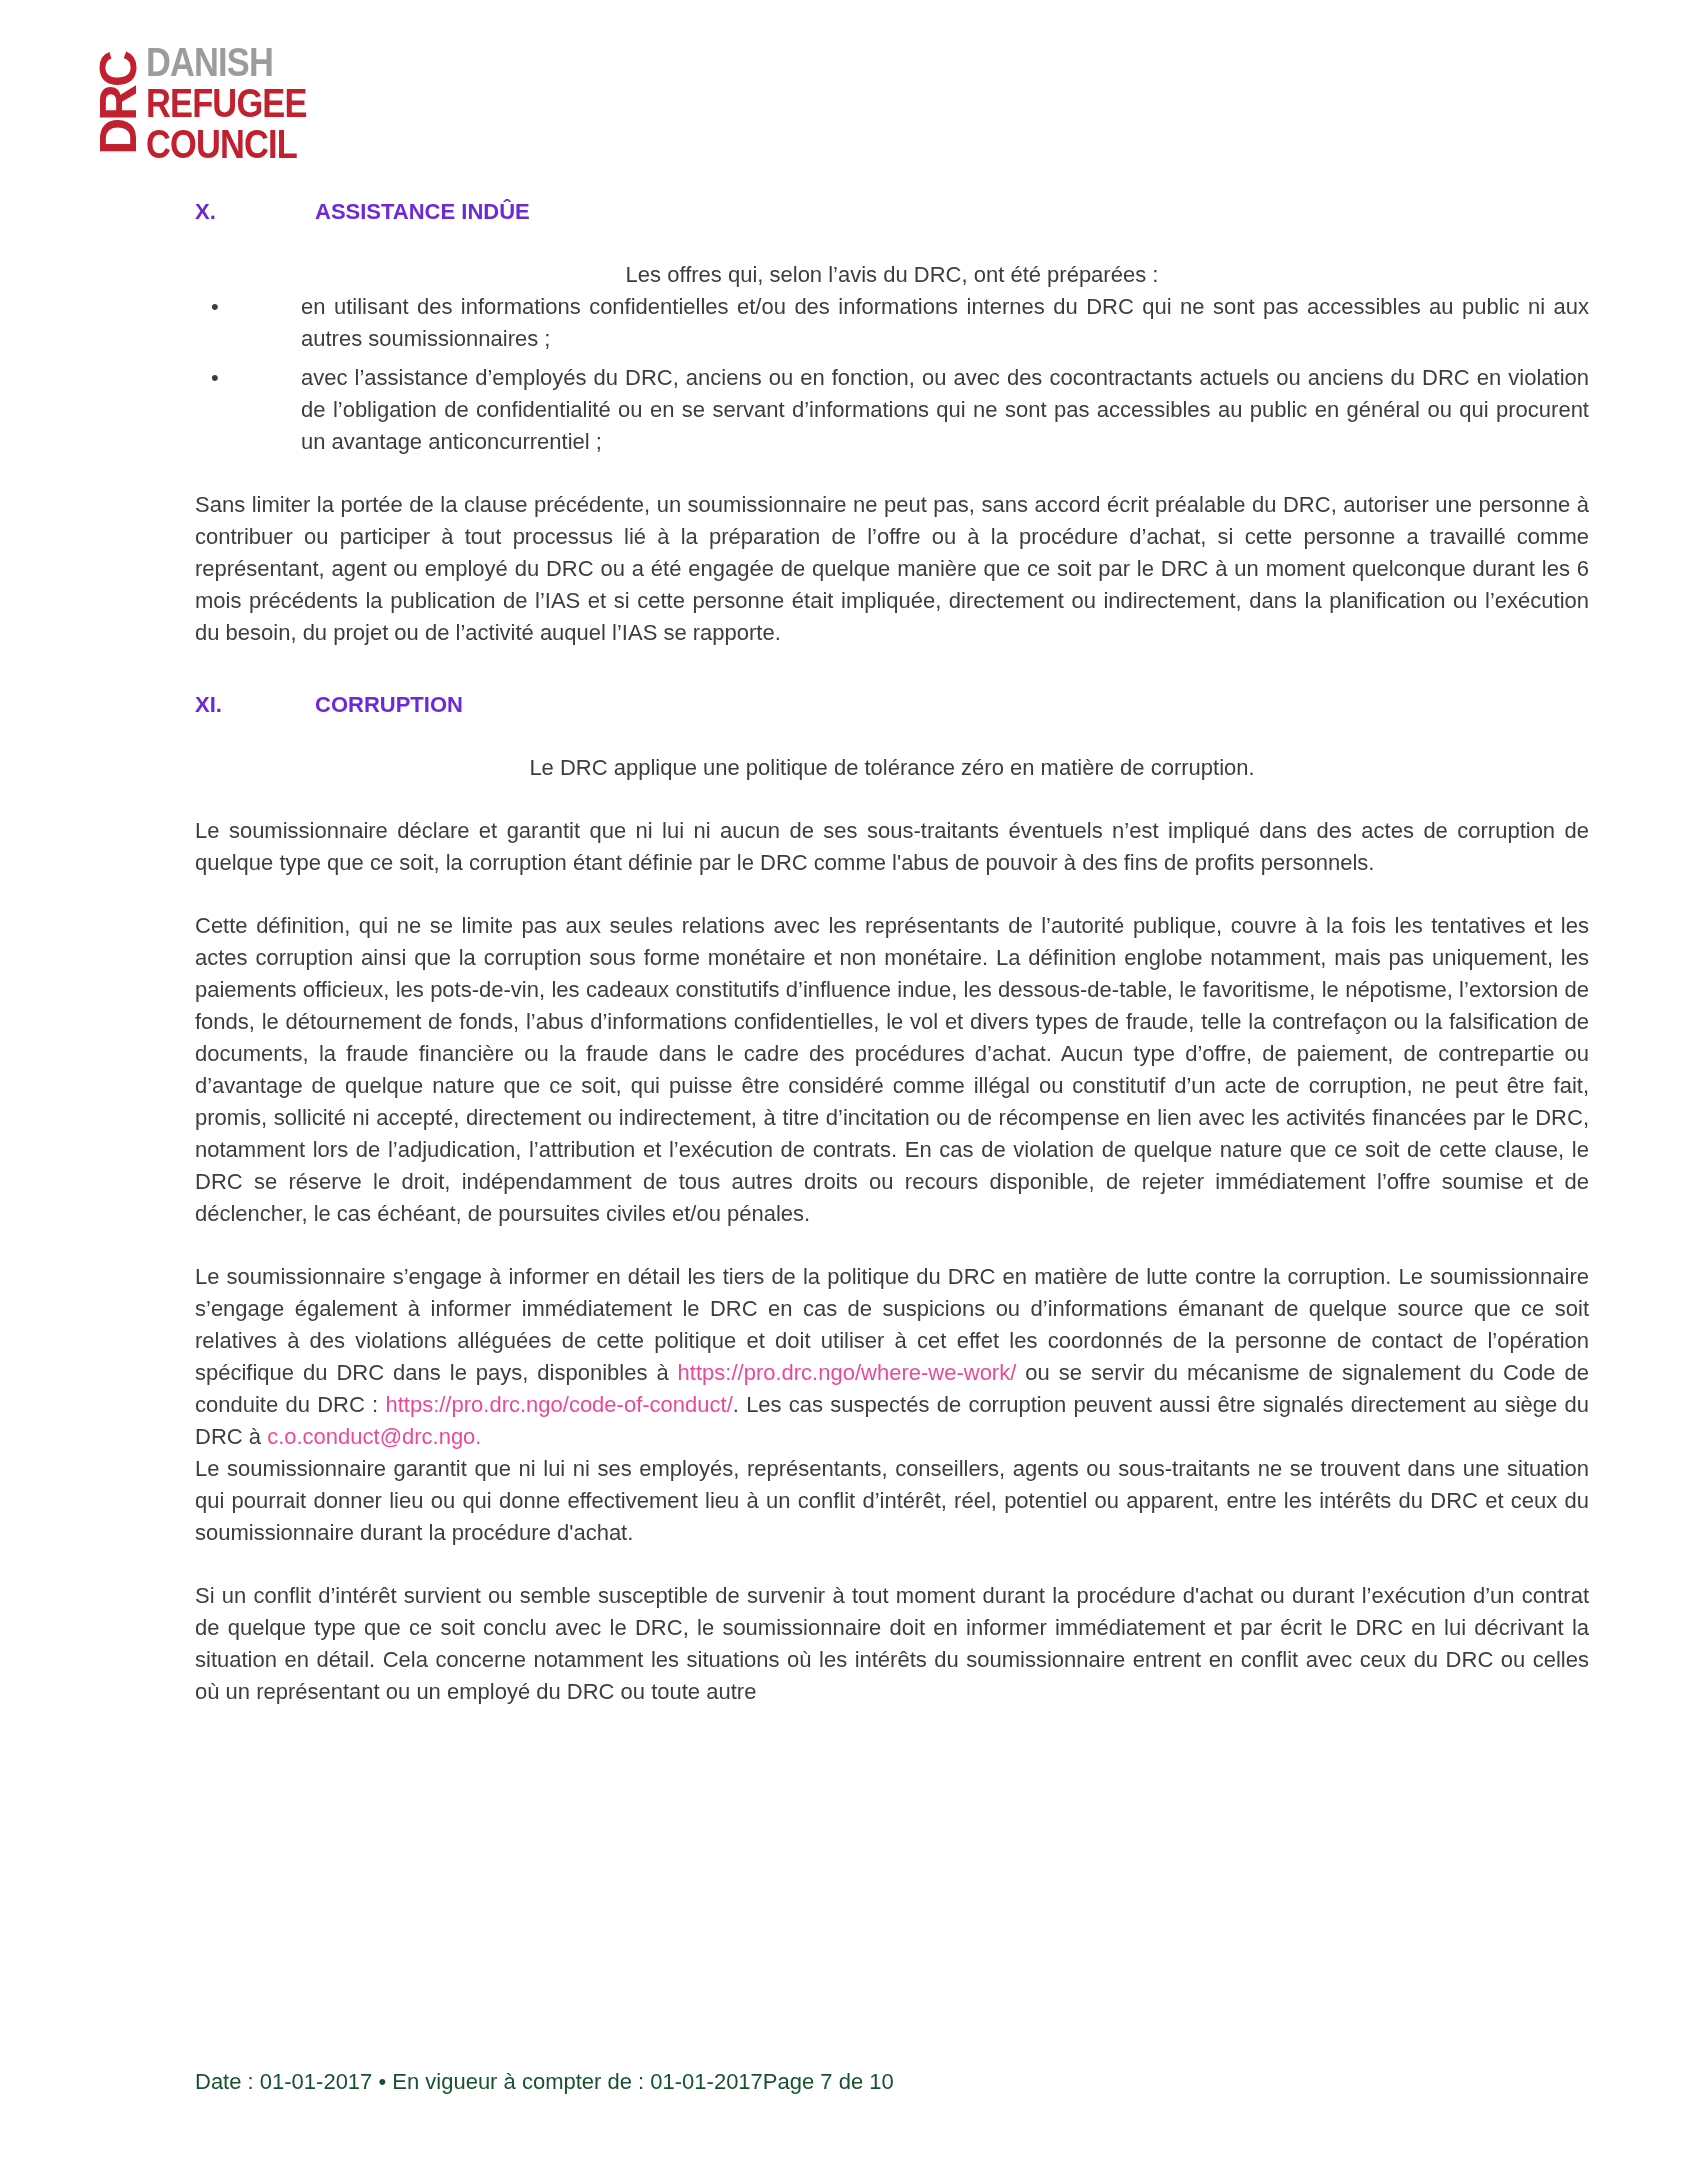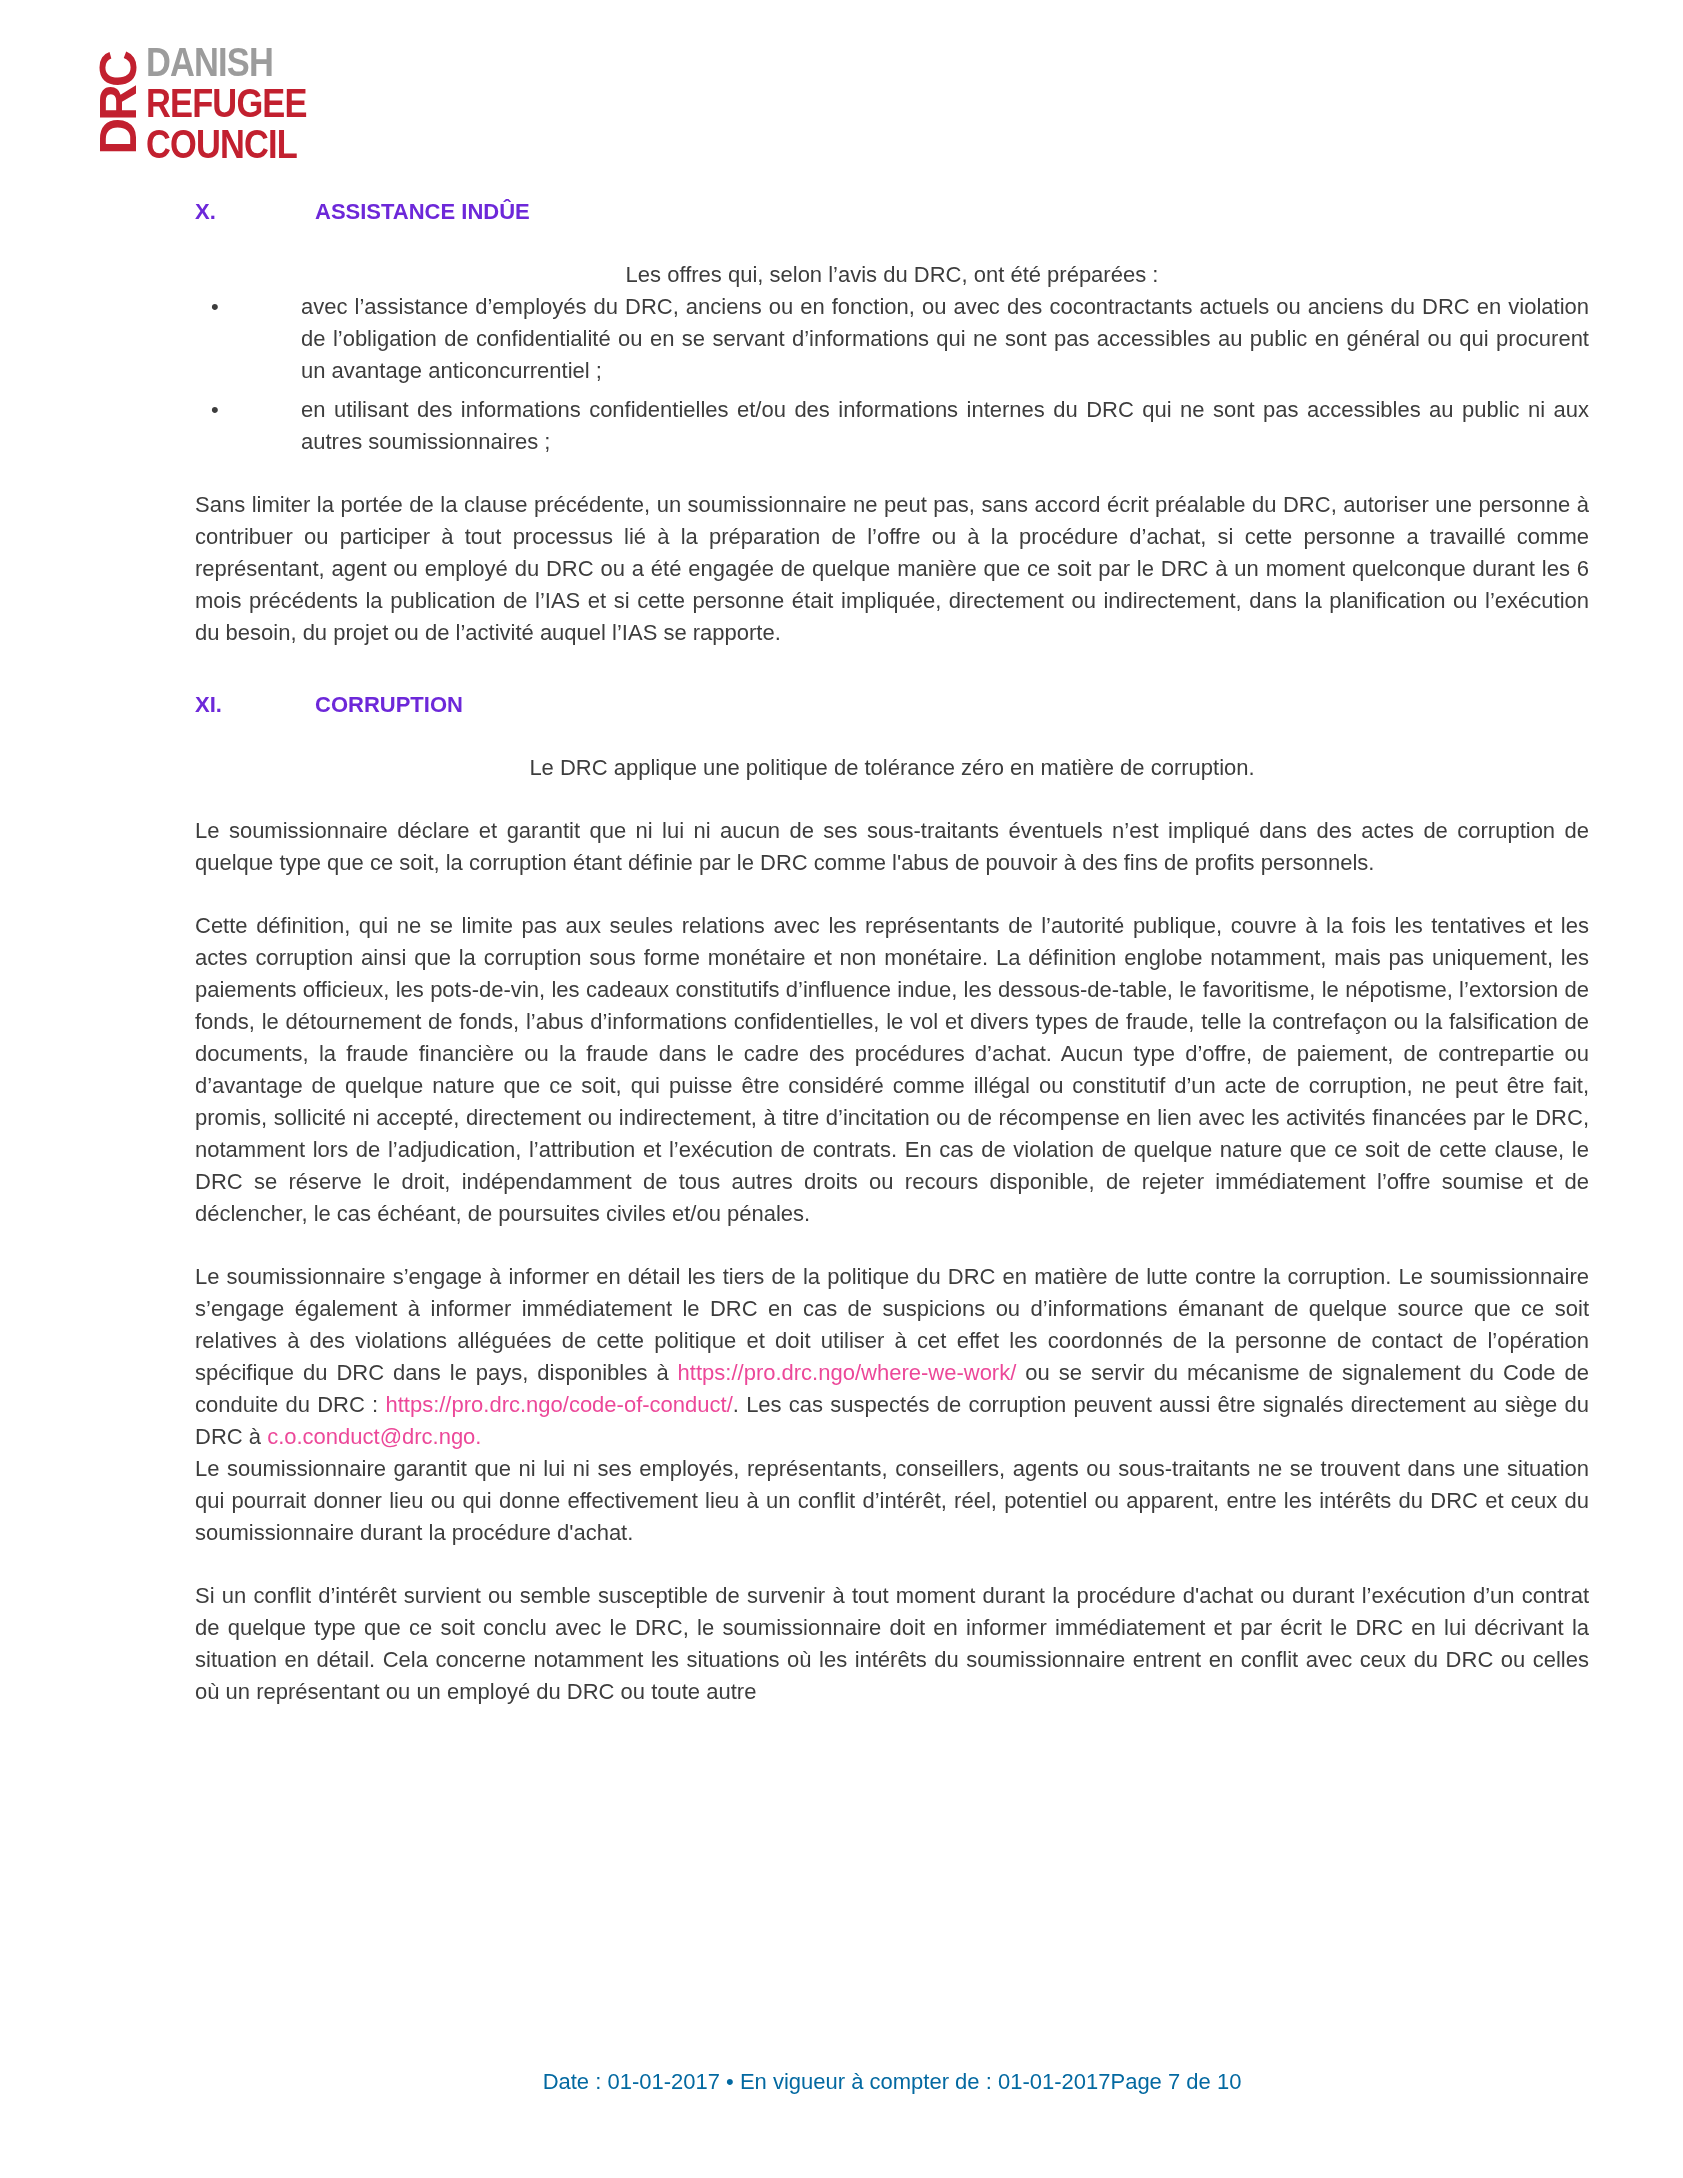--- a/index.html
+++ b/index.html
@@ -89,22 +89,22 @@
     position:absolute;
     left:195px;
     right:94px;
     bottom:81px;
     font-size:22px;
     line-height:30px;
   }
   .footer-ref{color:#c3c3c3;}
   .footer-line2{
     display:flex;
-    justify-content:center;
-    color:#0369a1;
+    justify-content:flex-start;
+    color:#14532d;
     margin-top:4px;
   }
 </style>
 </head>
 <body>
 
 <div class="page">
 
   <div class="logo">
     <div class="logo-mark">
@@ -117,22 +117,22 @@
     </div>
   </div>
 
   <div class="content">
 
     <div class="h-row">
       <span class="h-num">X.</span><span>ASSISTANCE INDÛE</span>
     </div>
     <p class="short">Les offres qui, selon l’avis du DRC, ont été préparées :</p>
     <ul class="bullets">
+      <li>en utilisant des informations confidentielles et/ou des informations internes du DRC qui ne sont pas accessibles au public ni aux autres soumissionnaires ;</li>
       <li>avec l’assistance d’employés du DRC, anciens ou en fonction, ou avec des cocontractants actuels ou anciens du DRC en violation de l’obligation de confidentialité ou en se servant d’informations qui ne sont pas accessibles au public en général ou qui procurent un avantage anticoncurrentiel ;</li>
-      <li>en utilisant des informations confidentielles et/ou des informations internes du DRC qui ne sont pas accessibles au public ni aux autres soumissionnaires ;</li>
     </ul>
     <p class="mt">Sans limiter la portée de la clause précédente, un soumissionnaire ne peut pas, sans accord écrit préalable du DRC, autoriser une personne à contribuer ou participer à tout processus lié à la préparation de l’offre ou à la procédure d’achat, si cette personne a travaillé comme représentant, agent ou employé du DRC ou a été engagée de quelque manière que ce soit par le DRC à un moment quelconque durant les 6 mois précédents la publication de l’IAS et si cette personne était impliquée, directement ou indirectement, dans la planification ou l’exécution du besoin, du projet ou de l’activité auquel l’IAS se rapporte.</p>
 
     <div class="h-row spaced">
       <span class="h-num">XI.</span><span>CORRUPTION</span>
     </div>
     <p class="short">Le DRC applique une politique de tolérance zéro en matière de corruption.</p>
     <p class="mt">Le soumissionnaire déclare et garantit que ni lui ni aucun de ses sous-traitants éventuels n’est impliqué dans des actes de corruption de quelque type que ce soit, la corruption étant définie par le DRC comme l'abus de pouvoir à des fins de profits personnels.</p>
     <p class="mt">Cette définition, qui ne se limite pas aux seules relations avec les représentants de l’autorité publique, couvre à la fois les tentatives et les actes corruption ainsi que la corruption sous forme monétaire et non monétaire. La définition englobe notamment, mais pas uniquement, les paiements officieux, les pots-de-vin, les cadeaux constitutifs d’influence indue, les dessous-de-table, le favoritisme, le népotisme, l’extorsion de fonds, le détournement de fonds, l’abus d’informations confidentielles, le vol et divers types de fraude, telle la contrefaçon ou la falsification de documents, la fraude financière ou la fraude dans le cadre des procédures d’achat. Aucun type d’offre, de paiement, de contrepartie ou d’avantage de quelque nature que ce soit, qui puisse être considéré comme illégal ou constitutif d’un acte de corruption, ne peut être fait, promis, sollicité ni accepté, directement ou indirectement, à titre d’incitation ou de récompense en lien avec les activités financées par le DRC, notamment lors de l’adjudication, l’attribution et l’exécution de contrats. En cas de violation de quelque nature que ce soit de cette clause, le DRC se réserve le droit, indépendamment de tous autres droits ou recours disponible, de rejeter immédiatement l’offre soumise et de déclencher, le cas échéant, de poursuites civiles et/ou pénales.</p>
     <p class="mt"><span>Le soumissionnaire s’engage à informer en détail les tiers de la politique du DRC en matière de lutte contre la corruption. Le soumissionnaire s’engage également à informer immédiatement le DRC en cas de suspicions ou d’informations émanant de quelque source que ce soit relatives à des violations alléguées de cette politique et doit utiliser à cet effet les coordonnés de la personne de contact de l’opération spécifique du DRC dans le pays, disponibles à </span><a class="doclink">https://pro.drc.ngo/where-we-work/</a><span> ou se servir du mécanisme de signalement du Code de conduite du DRC : </span><a class="doclink">https://pro.drc.ngo/code-of-conduct/</a><span>. Les cas suspectés de corruption peuvent aussi être signalés directement au siège du DRC à </span><a class="doclink">c.o.conduct@drc.ngo.</a></p>

